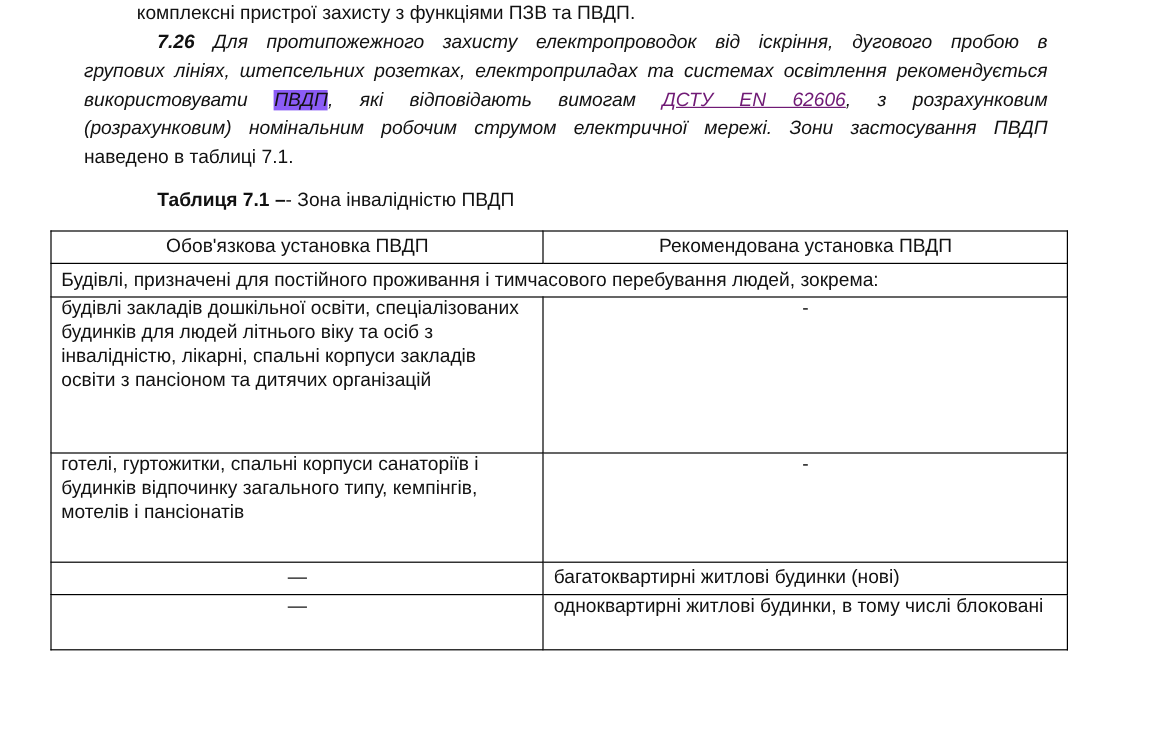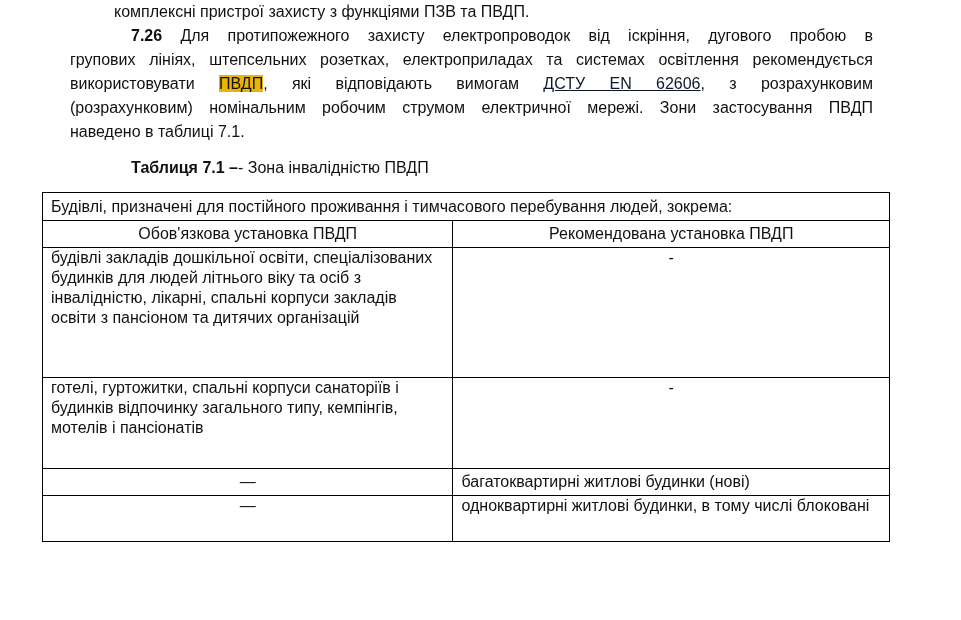--- a/index.html
+++ b/index.html
@@ -19,27 +19,28 @@
       position: absolute;
       left: 70px;
       width: 803px;
       font-size: 16px;
       line-height: 24px;
       white-space: nowrap;
     }
     .justify {
       text-align: justify;
       text-align-last: justify;
+      font-style: italic;
     }
     .bold { font-weight: bold; }
     .hl {
-      background: #eab308;
+      background: #8b5cf6;
     }
     .link {
-      color: #0f172a;
+      color: #701a75;
       text-decoration: underline;
     }
     .caption {
       position: absolute;
       left: 131px;
       top: 156px;
       font-size: 16px;
       line-height: 24px;
       white-space: nowrap;
     }
@@ -109,25 +110,25 @@
     <span>наведено в таблиці 7.1.</span>
   </div>
 
   <div class="caption">
     <span class="bold">Таблиця 7.1 –</span><span>- Зона інвалідністю ПВДП</span>
   </div>
 
   <table class="t71">
     <tbody>
         <tr>
-      <td colspan="2" class="cat">Будівлі, призначені для постійного проживання і тимчасового перебування людей, зокрема:</td>
+      <th class="col1">Обов'язкова установка ПВДП</th>
+      <th class="col2">Рекомендована установка ПВДП</th>
     </tr>
     <tr>
-      <th class="col1">Обов'язкова установка ПВДП</th>
-      <th class="col2">Рекомендована установка ПВДП</th>
+      <td colspan="2" class="cat">Будівлі, призначені для постійного проживання і тимчасового перебування людей, зокрема:</td>
     </tr>
     <tr class="r1">
       <td class="cell-text">будівлі закладів дошкільної освіти, спеціалізованих будинків для людей літнього віку та осіб з інвалідністю, лікарні, спальні корпуси закладів освіти з пансіоном та дитячих організацій</td>
       <td class="dash-small">-</td>
     </tr>
     <tr class="r2">
       <td class="cell-text">готелі, гуртожитки, спальні корпуси санаторіїв і будинків відпочинку загального типу, кемпінгів, мотелів і пансіонатів</td>
       <td class="dash-small">-</td>
     </tr>
     <tr class="r3">

